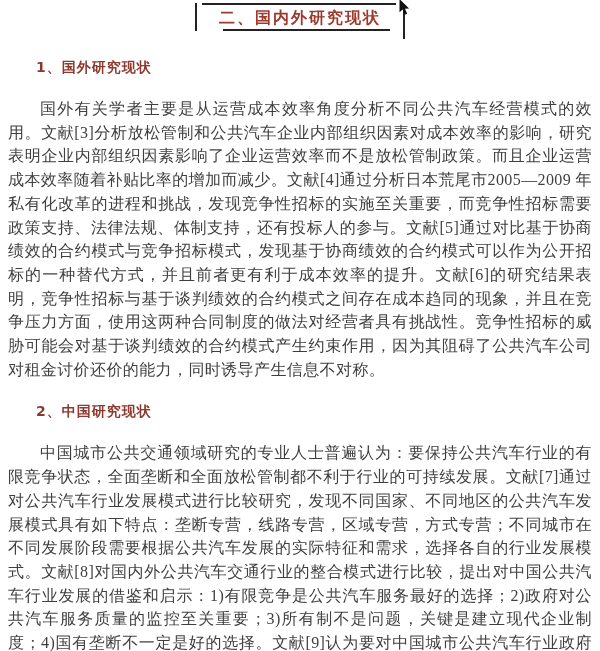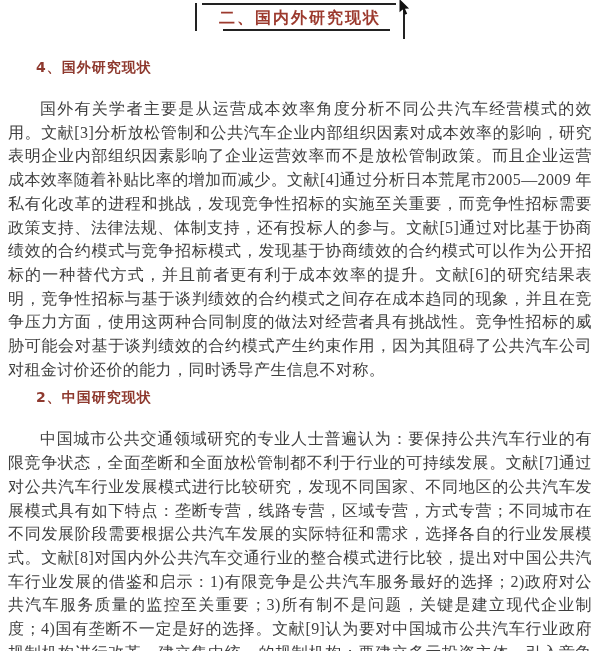--- a/index.html
+++ b/index.html
@@ -49,21 +49,21 @@
     width:13px;height:18px;
   }
   
   h2.sec-heading{
     font-size:14px;
     font-weight:bold;
     color:var(--heading-text);
     margin:28px 0 0 28px;
     letter-spacing:1px;
   }
-  h2.sec-heading.second{margin-top:8px;}
+  h2.sec-heading.second{margin-top:22px;}
   
   p.body-para{
     margin-top:20px;
     font-size:16px;
     line-height:23.7px;
     text-align:justify;
     text-indent:2em;
     color:var(--body-text);
     letter-spacing:0.4px;
     font-family:Liberation Serif, serif;
@@ -78,21 +78,21 @@
     <span class="edge edge-top"></span>
     <span class="edge edge-left"></span>
     <span class="edge edge-right"></span>
     <span class="edge edge-bottom"></span>
     <span class="title-text">二、国内外研究现状</span>
     <svg class="cursor" viewBox="0 0 12 18" xmlns="http://www.w3.org/2000/svg">
       <path d="M1 0 L1 13.2 L4.2 10.5 L6.3 15.8 L8.7 14.8 L6.5 9.7 L10.6 9.4 Z" fill="#111111"></path>
     </svg>
   </div>
 
-  <h2 class="sec-heading">4、国外研究现状</h2>
+  <h2 class="sec-heading">1、国外研究现状</h2>
 
   <p class="body-para">国外有关学者主要是从运营成本效率角度分析不同公共汽车经营模式的效用。文献[3]分析放松管制和公共汽车企业内部组织因素对成本效率的影响，研究表明企业内部组织因素影响了企业运营效率而不是放松管制政策。而且企业运营成本效率随着补贴比率的增加而减少。文献[4]通过分析日本荒尾市2005—2009 年私有化改革的进程和挑战，发现竞争性招标的实施至关重要，而竞争性招标需要政策支持、法律法规、体制支持，还有投标人的参与。文献[5]通过对比基于协商绩效的合约模式与竞争招标模式，发现基于协商绩效的合约模式可以作为公开招标的一种替代方式，并且前者更有利于成本效率的提升。文献[6]的研究结果表明，竞争性招标与基于谈判绩效的合约模式之间存在成本趋同的现象，并且在竞争压力方面，使用这两种合同制度的做法对经营者具有挑战性。竞争性招标的威胁可能会对基于谈判绩效的合约模式产生约束作用，因为其阻碍了公共汽车公司对租金讨价还价的能力，同时诱导产生信息不对称。</p>
 
   <h2 class="sec-heading second">2、中国研究现状</h2>
 
   <p class="body-para">中国城市公共交通领域研究的专业人士普遍认为：要保持公共汽车行业的有限竞争状态，全面垄断和全面放松管制都不利于行业的可持续发展。文献[7]通过对公共汽车行业发展模式进行比较研究，发现不同国家、不同地区的公共汽车发展模式具有如下特点：垄断专营，线路专营，区域专营，方式专营；不同城市在不同发展阶段需要根据公共汽车发展的实际特征和需求，选择各自的行业发展模式。文献[8]对国内外公共汽车交通行业的整合模式进行比较，提出对中国公共汽车行业发展的借鉴和启示：1)有限竞争是公共汽车服务最好的选择；2)政府对公共汽车服务质量的监控至关重要；3)所有制不是问题，关键是建立现代企业制度；4)国有垄断不一定是好的选择。文献[9]认为要对中国城市公共汽车行业政府规制机构进行改革，建立集中统一的规制机构；要建立多元投资主体，引入竞争机制。文献[10]选择对近年新兴的交通共同体(Transport Community, TC)管理模式进行研究，认为这种模式比较适合在中小城市发展，或者是由于区域公共汽车线路规模不大且公共汽车的投诉率高、服务差等，希望短时间提高公共汽车服务质量。</p>
 
 </div>
 
 </body></html>

